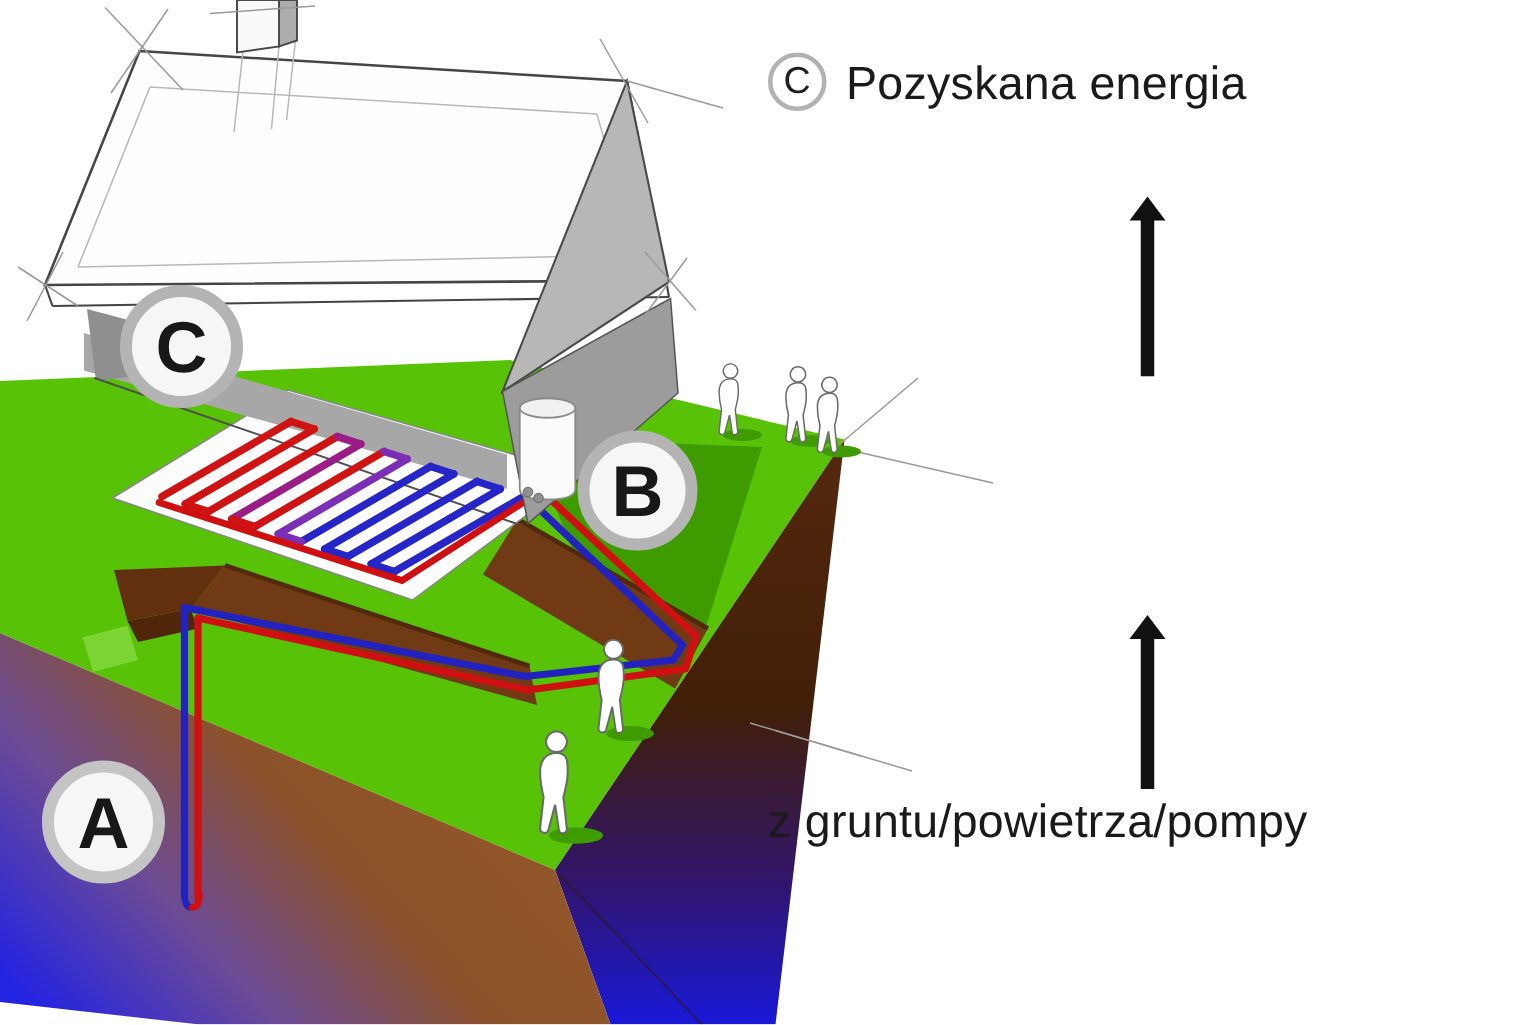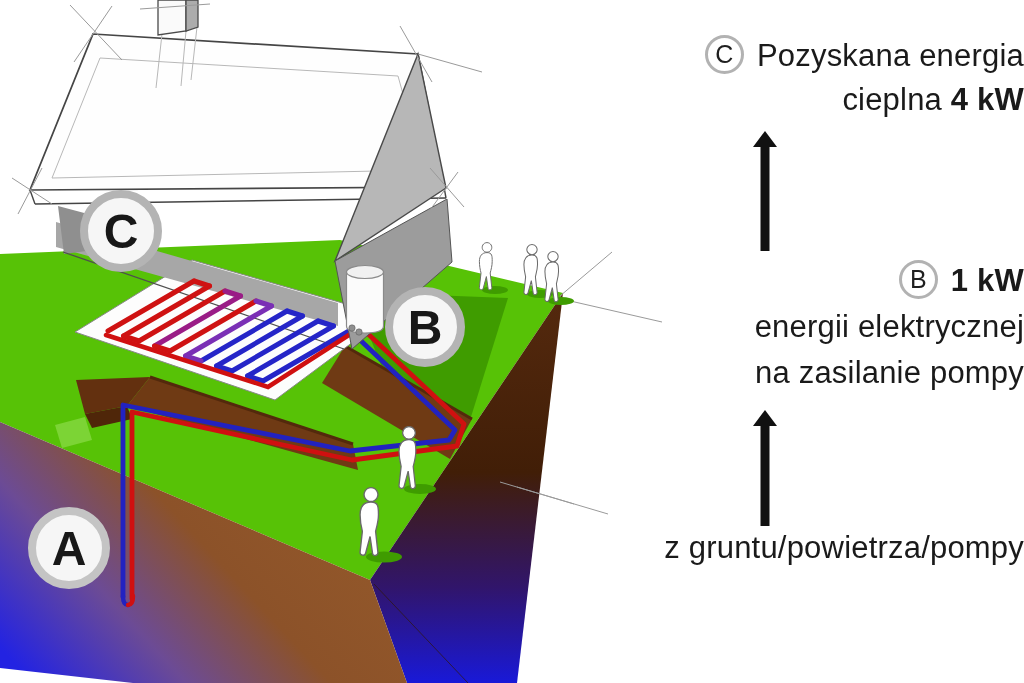--- a/index.html
+++ b/index.html
@@ -1,19 +1,19 @@
 <!DOCTYPE html>
 <html><head>
 <meta charset="utf-8">
 <style>
   html,body{margin:0;padding:0;background:#fff;}
   #stage{position:relative;width:1024px;height:683px;background:#ffffff;overflow:hidden;
          font-family:"Liberation Sans",sans-serif;color:#1a1a1a;}
   #scene-svg{position:absolute;left:0;top:0;}
-  .ann{position:absolute;left:512px;width:512px;text-align:right;font-size:31px;
+  .ann{position:absolute;left:512px;width:512px;text-align:left;font-size:31px;
        letter-spacing:.2px;color:#1a1a1a;}
   .ann b{font-weight:700;}
   #row-c{top:34px;line-height:44px;}
   #row-b{top:258px;line-height:46px;}
   #row-a{top:524px;line-height:47px;}
   .badge{display:inline-flex;align-items:center;justify-content:center;
          width:39px;height:39px;box-sizing:border-box;border:3px solid #b2b2b2;
          border-radius:50%;font-size:25px;font-weight:400;color:#1f1f1f;background:#fff;
          vertical-align:middle;margin-right:13px;position:relative;top:-3px;line-height:1;}
   .arrow{position:absolute;left:749px;}
@@ -182,38 +182,28 @@
         <circle cx="69" cy="548" r="37" fill="#F6F6F6" stroke="#C4C4C4" stroke-width="8"></circle>
         <text x="69" y="565" font-size="48" fill="#181818">A</text>
       </g>
     </g>
   </svg>
 
   <div class="ann" id="row-c">
     <div>
       <span class="badge">C</span><span>Pozyskana energia</span>
     </div>
-    <div>
-      <span>cieplna </span><b>4 kW</b>
-    </div>
   </div>
 
   <div class="arrow" id="arrow-cb">
     <svg width="32" height="120" viewBox="0 0 32 120">
       <polygon fill="#111111" points="16,0 28,16 20.5,16 20.5,120 11.5,120 11.5,16 4,16"></polygon>
     </svg>
   </div>
 
-  <div class="ann" id="row-b">
-    <div>
-      <span class="badge">B</span><b>1 kW</b>
-    </div>
-    <div>energii elektrycznej</div>
-    <div>na zasilanie pompy</div>
-  </div>
 
   <div class="arrow" id="arrow-ab">
     <svg width="32" height="116" viewBox="0 0 32 116">
       <polygon fill="#111111" points="16,0 28,16 20.5,16 20.5,116 11.5,116 11.5,16 4,16"></polygon>
     </svg>
   </div>
 
   <div class="ann" id="row-a">
     <div>z gruntu/powietrza/pompy</div>
   </div>

